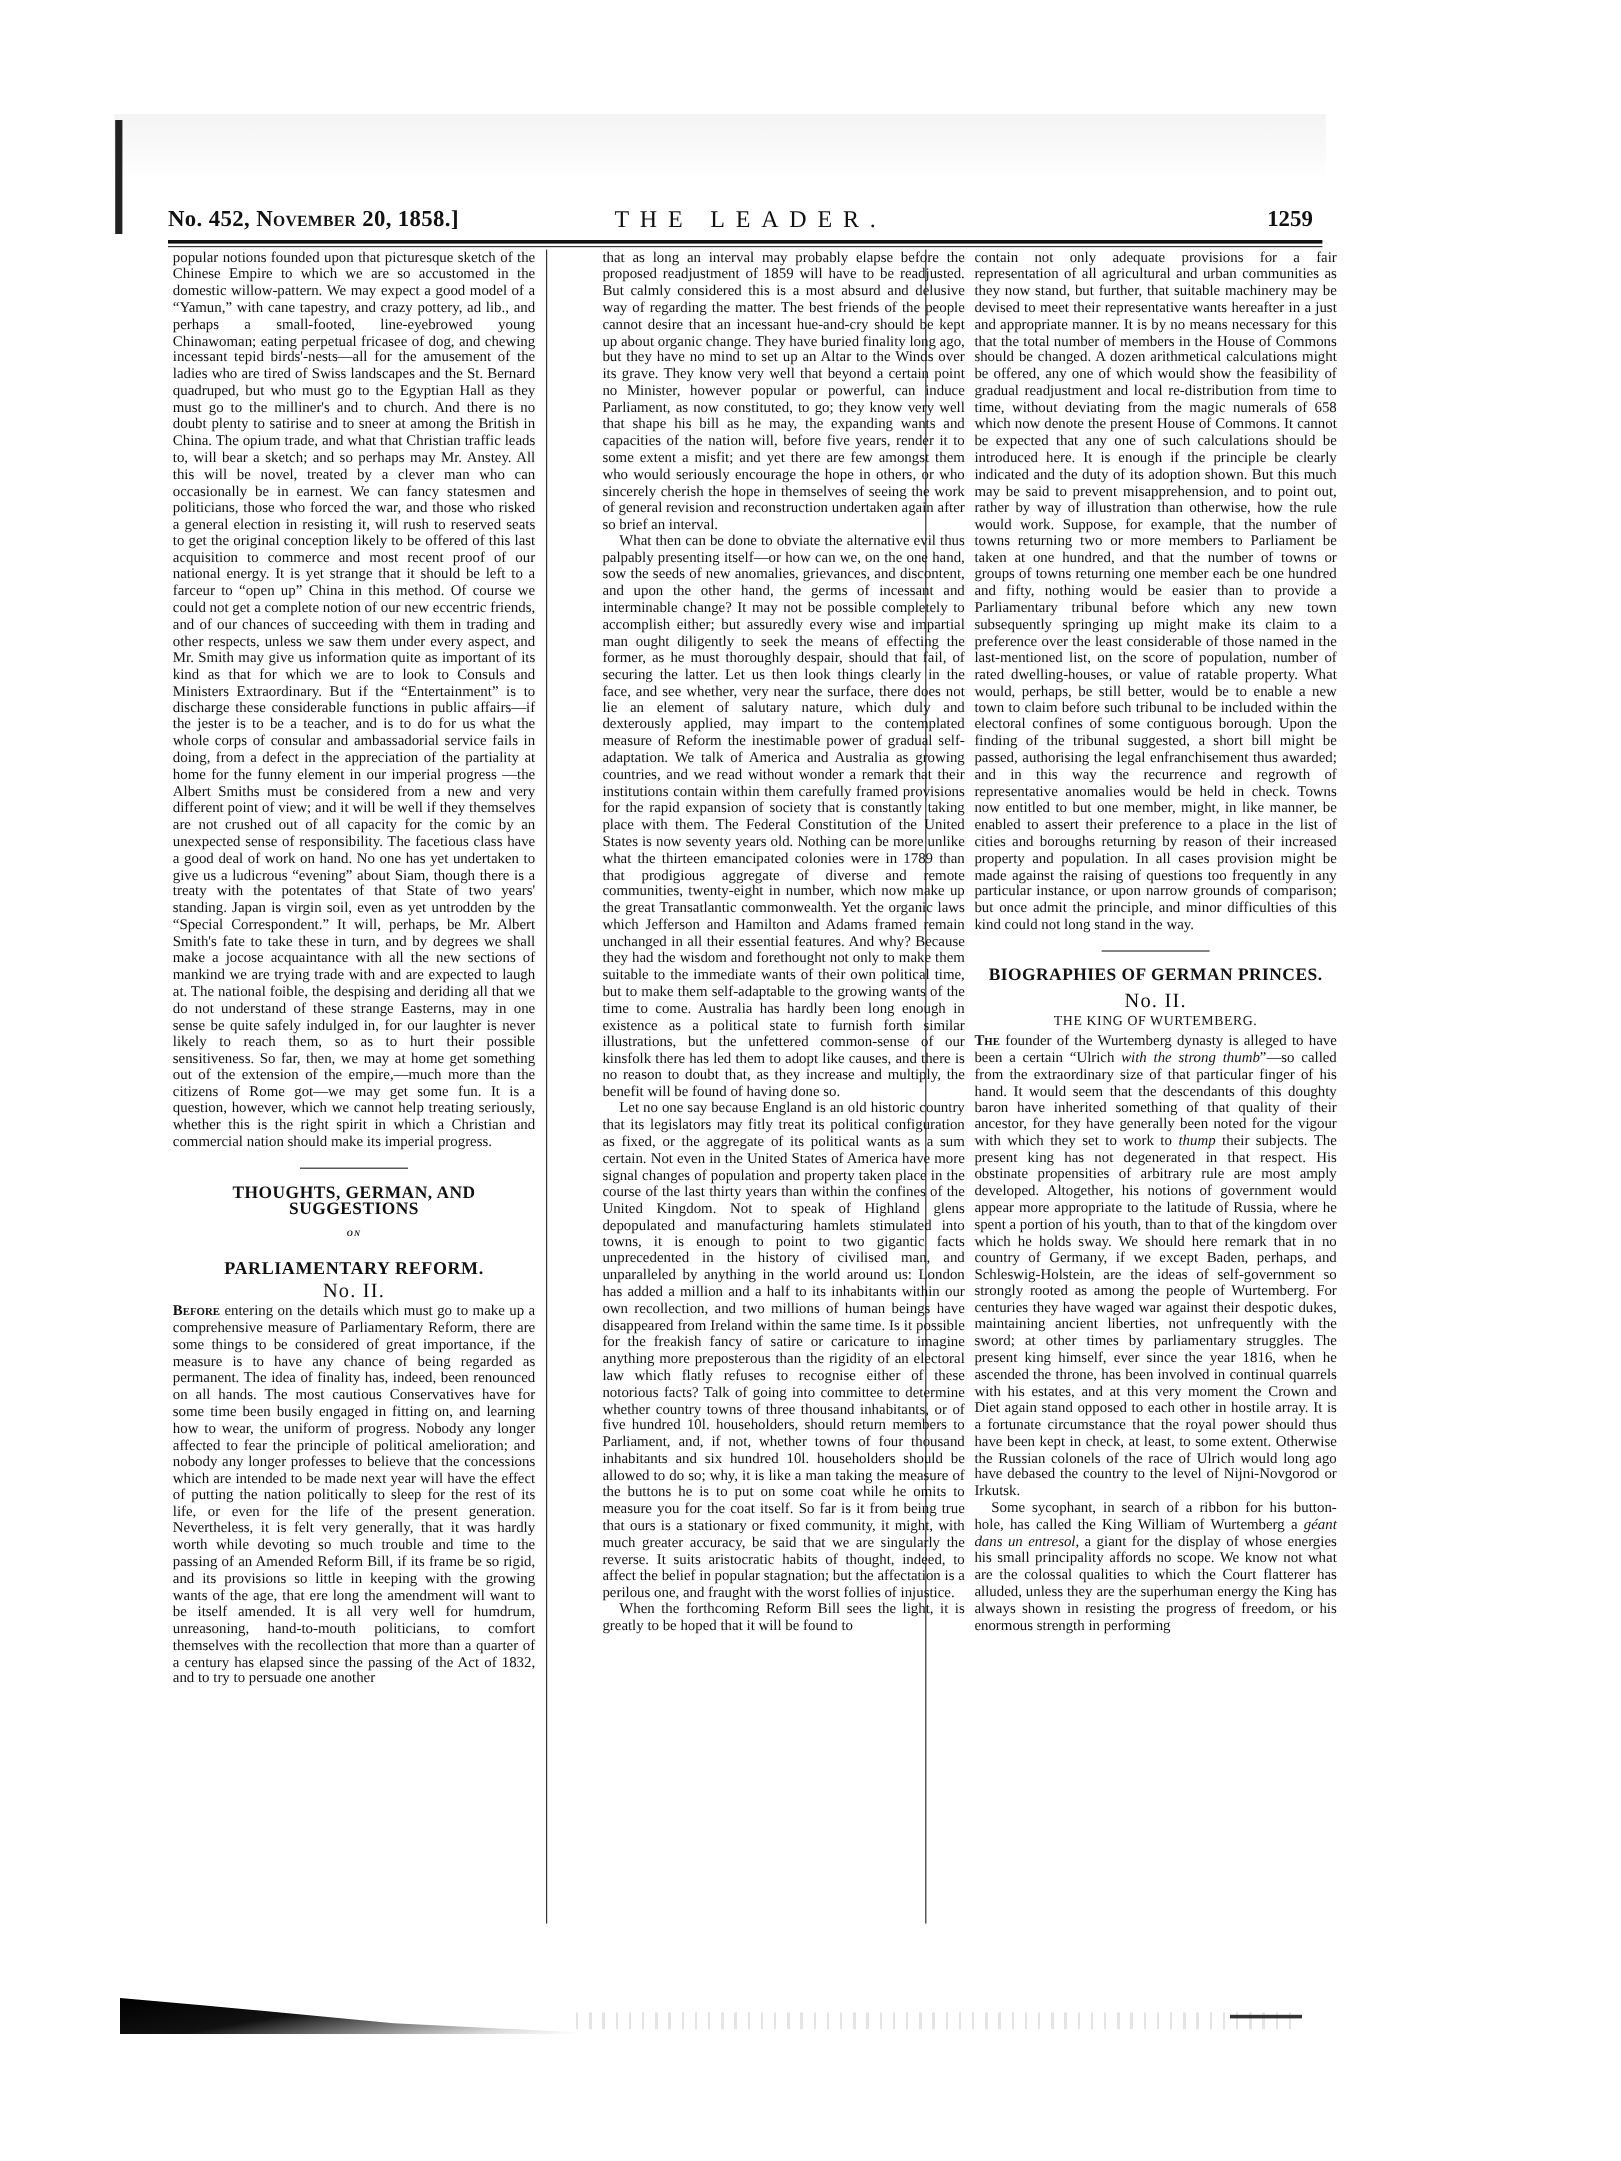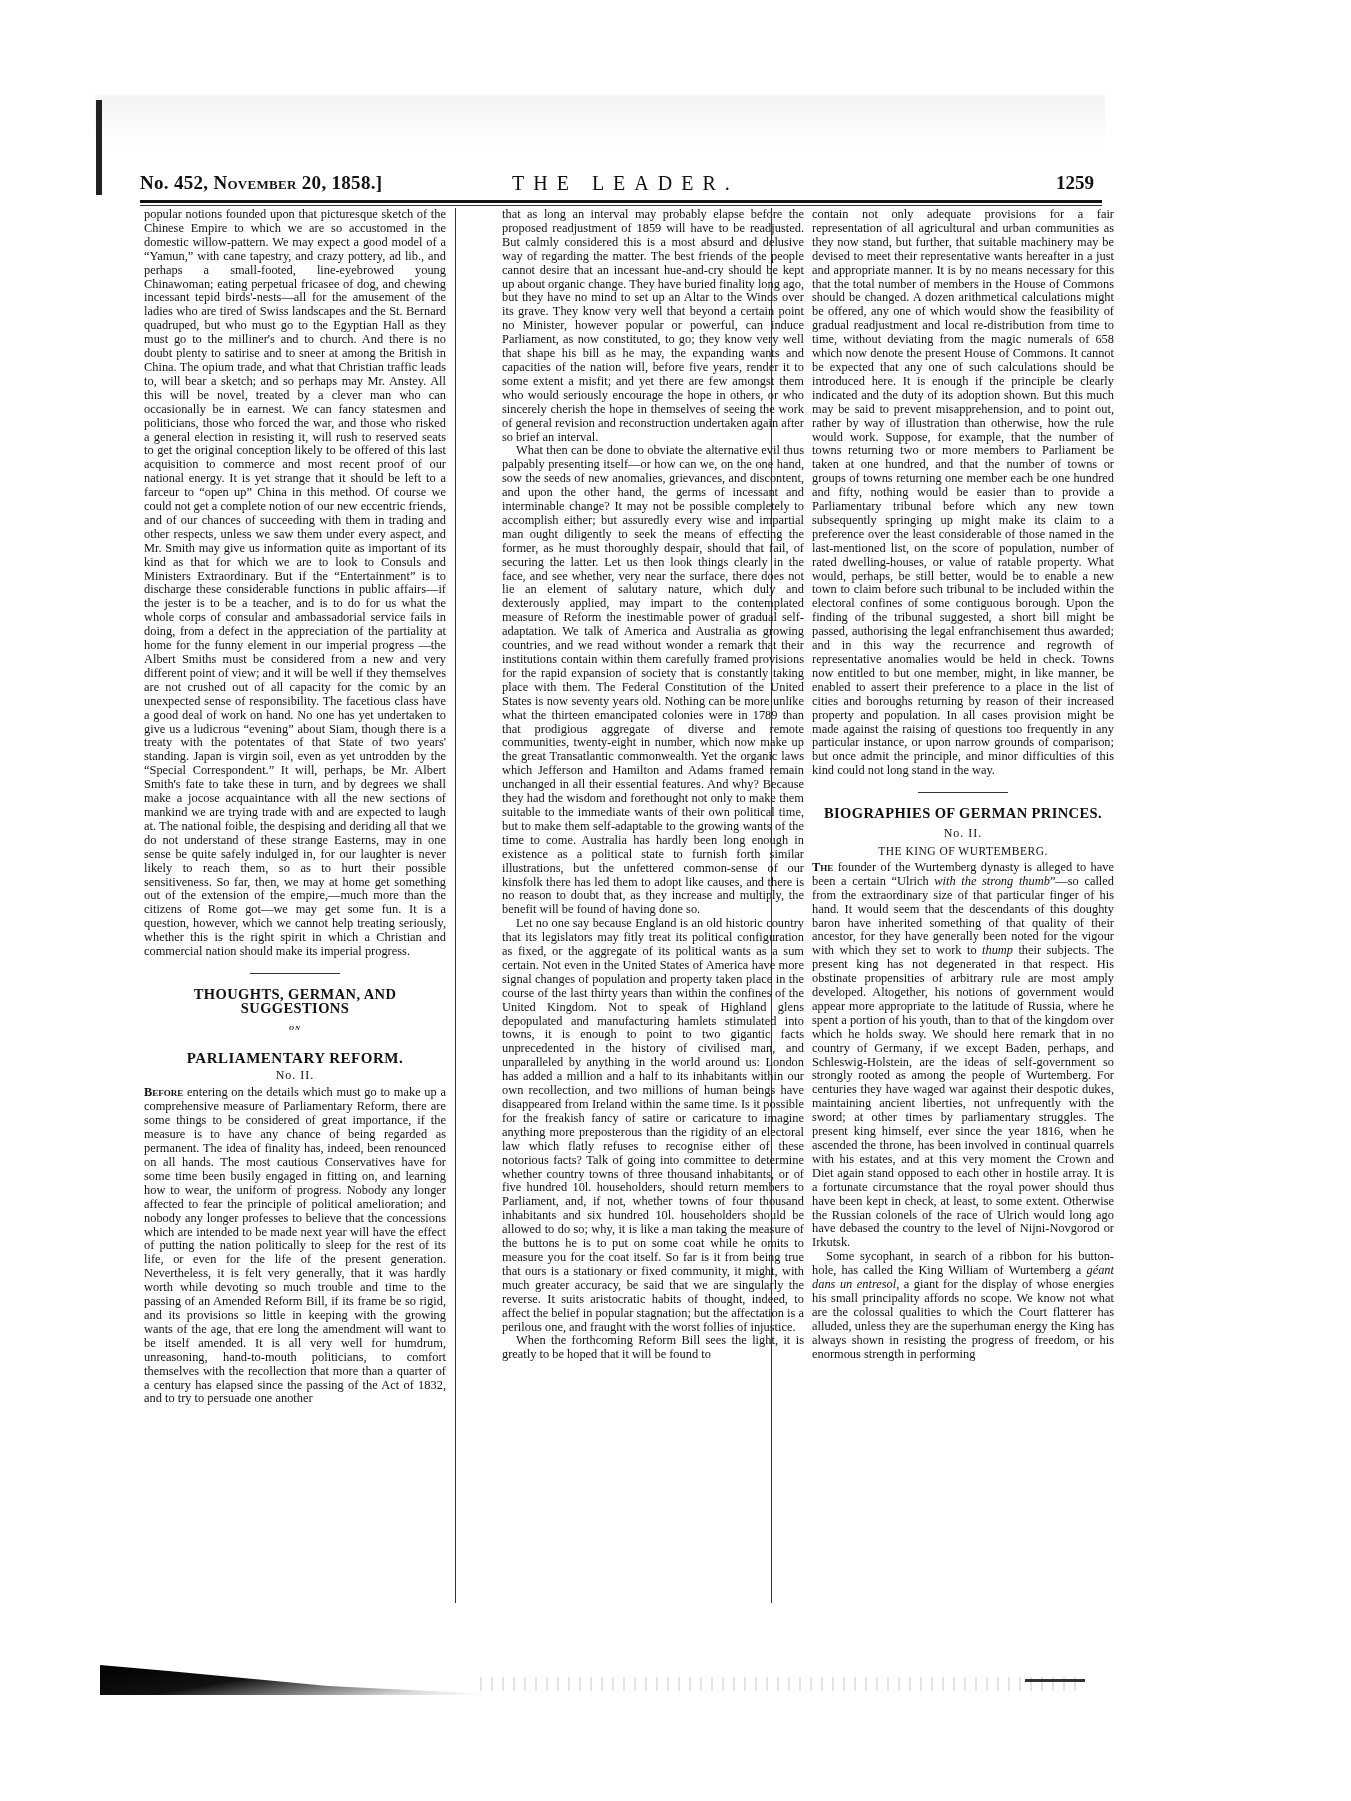--- a/index.html
+++ b/index.html
@@ -32,21 +32,21 @@
   #col2 { left: 462px; margin-left: 40px; }
   #col3 { left: 812px; }
   .col-divider { position: absolute; top: 208px; width: 1px; height: 1395px; background: #333; }
   .col-divider.d1 { left: 455px; }
   .col-divider.d2 { left: 771px; }
 
   .sep { width: 90px; height: 1px; background: #333; margin: 14px auto 14px auto; }
   .sec-head { text-align: center; font-weight: bold; font-size: 14.5px; letter-spacing: 0.4px; margin: 6px; }
   .sec-on { text-align: center; font-size: 7px; font-weight: bold; letter-spacing: 1px; margin: 1px 0 2px; font-style: italic; }
   .sec-sub { text-align: center; font-size: 15px; font-weight: bold; letter-spacing: 0.5px; margin: 16px 0 3px; }
-  .sec-no { text-align: center; font-size: 12px; letter-spacing: 1px; margin: 2px 0 4px; }
+  .sec-no { text-align: center; font-size: 17px; letter-spacing: 1px; margin: 2px 0 4px; }
   .sec-small { text-align: center; font-size: 11.5px; letter-spacing: 0.5px; margin: 2px 0 2px; }
   .dropcap { font-variant: small-caps; font-weight: bold; }
   .it { font-style: italic; }
 </style>
 </head>
 <body>
 
 <div class="scan-top"></div>
 <div class="scan-left-edge"></div>
 

